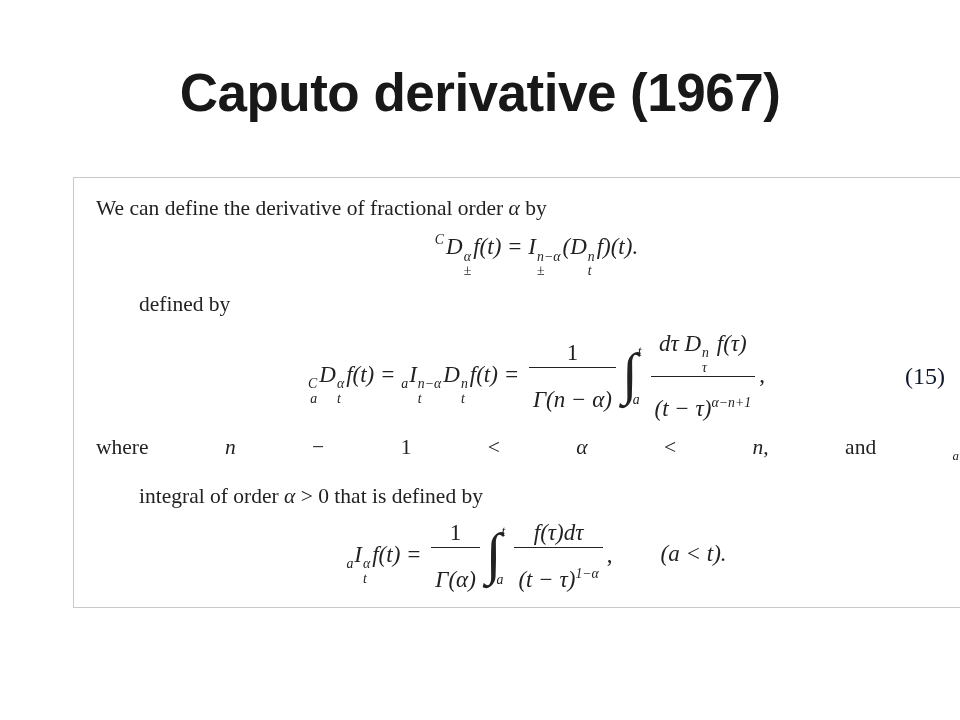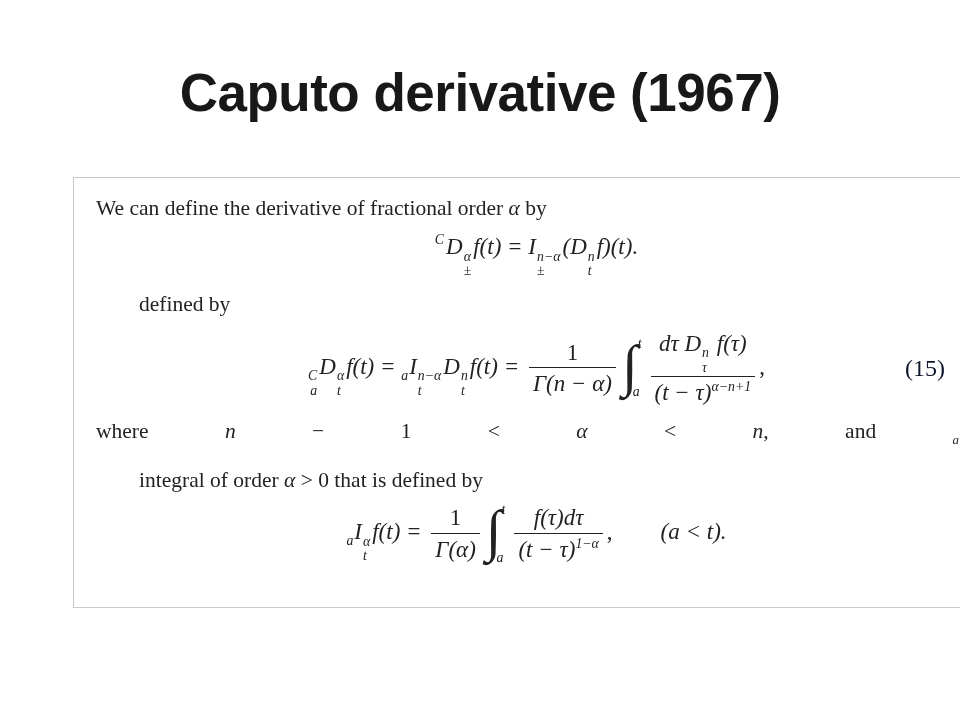--- a/index.html
+++ b/index.html
@@ -42,21 +42,21 @@
     font-size:0.6em;line-height:1.05;vertical-align:-0.5em;margin-right:2px;
   }
   .presub{font-size:0.6em;vertical-align:-0.45em;margin-right:1px;}
   .presup{font-size:0.6em;vertical-align:0.7em;margin-right:2px;}
   .sup{font-size:0.6em;vertical-align:0.62em;}
   .frac{
     display:inline-flex;flex-direction:column;align-items:center;
     vertical-align:middle;margin:0 4px;line-height:1.2;
   }
   .frac .num{padding:0 4px 1px;}
-  .frac .den{border-top:1.4px solid #222;padding:2px 4px 0;}
+  .frac .den{border-top:1.4px solid #222;padding:18px 4px 0;}
   .bigint{
     font-style:normal;font-size:2.5em;line-height:0.85;
     vertical-align:middle;margin-left:2px;position:relative;top:-2px;
   }
   .intlims{
     display:inline-flex;flex-direction:column;justify-content:space-between;
     height:62px;font-size:0.6em;line-height:1;vertical-align:middle;margin-right:5px;
   }
   .intlims .b{margin-left:-7px;}
   .eqtag{

